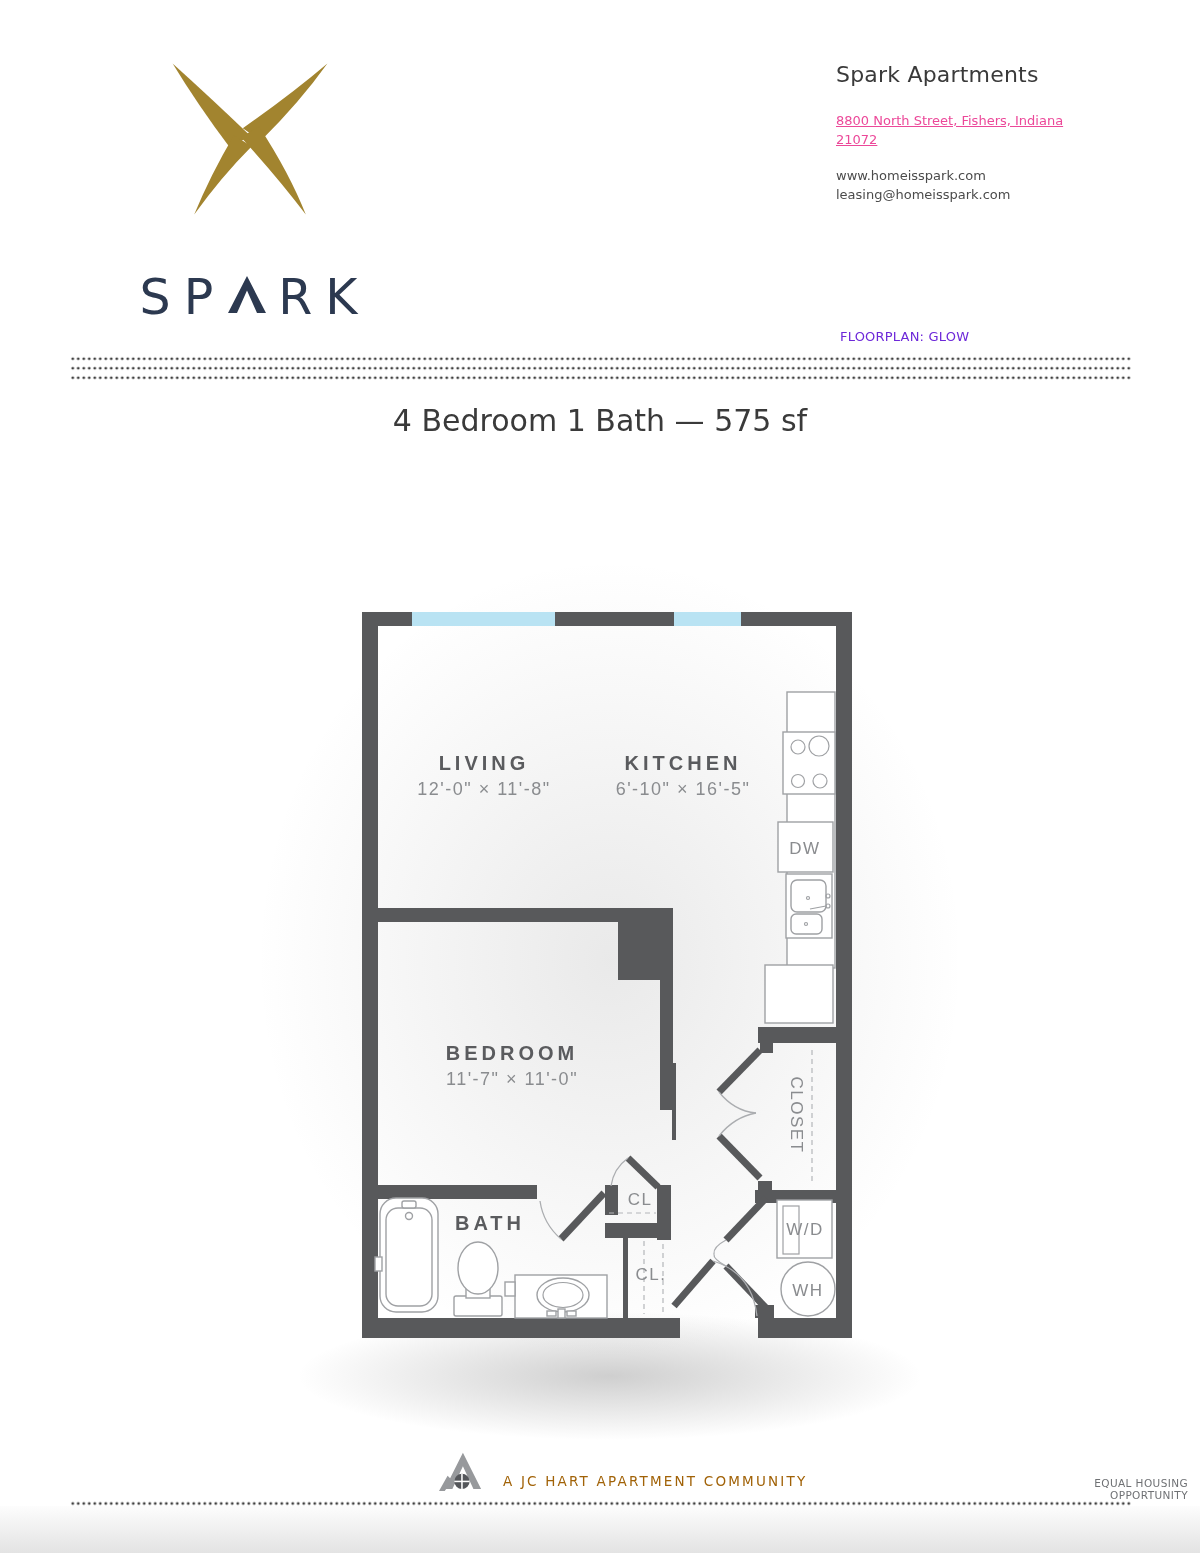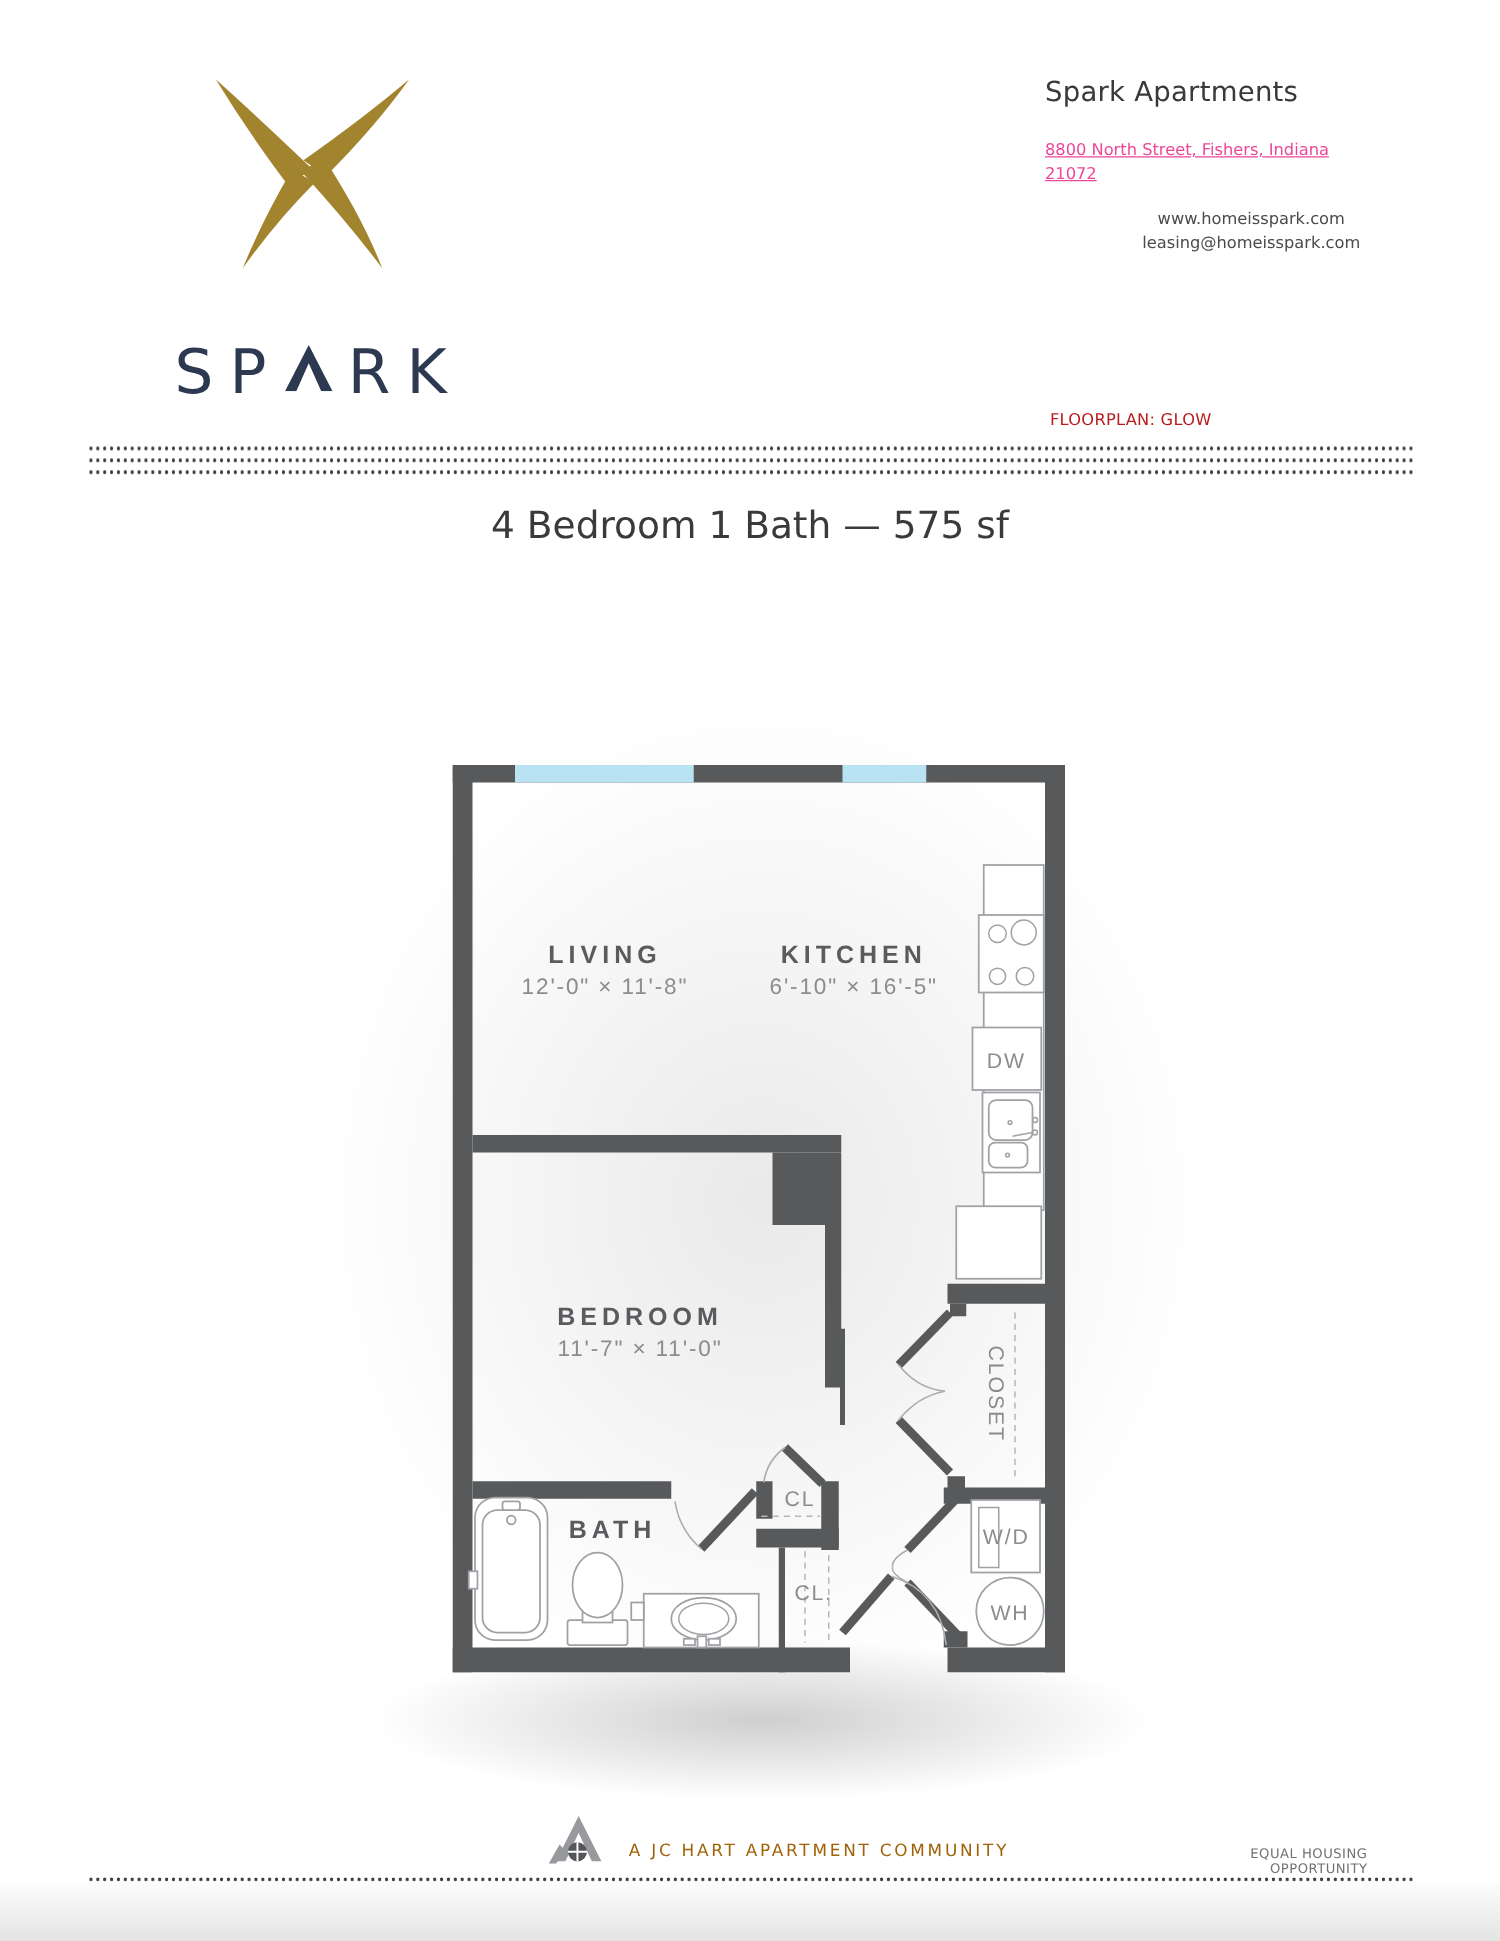--- a/index.html
+++ b/index.html
@@ -14,22 +14,22 @@
   #wordmark{
     left:118px;top:224px;width:274px;display:flex;justify-content:center;align-items:flex-end;
     font-size:49px;font-weight:400;letter-spacing:13px;color:#2c3950;line-height:1;margin-top:48px;
   }
   #wordmark .caret{margin:0 10px 1px 0;}
 
   
   #header-block{left:836px;top:62px;width:330px;}
   #property-name{font-size:22px;font-weight:400;color:#3a3a3a;margin:0 0 24px 0;letter-spacing:0.2px;}
   .addr{font-size:13px;line-height:19px;color:#ec4899;text-decoration:underline;}
-  #contact-block{margin-top:17px;font-size:13px;line-height:19px;color:#4b4b4b;text-align:center;}
-  #floorplan-label{left:840px;top:329px;font-size:13px;color:#b91c1c;letter-spacing:0.2px;}
+  #contact-block{margin-top:17px;font-size:13px;line-height:19px;color:#4b4b4b;}
+  #floorplan-label{left:840px;top:329px;font-size:13px;color:#6d28d9;letter-spacing:0.2px;}
 
   
   .dots{
     background-image:radial-gradient(circle,#3e3e3e 1.3px,transparent 1.55px);
     background-size:5.5px 9.5px;background-position:0 2px;
   }
   #top-dots{left:70px;top:352px;width:1062px;height:28px;}
   #bottom-dots{left:70px;top:1496px;width:1062px;height:10px;}
 
   
@@ -51,21 +51,21 @@
   .wall{fill:#58595b;}
   .fixture{stroke:#9fa1a4;stroke-width:1.4;fill:#ffffff;}
   .fixline{stroke:#9fa1a4;stroke-width:1.2;fill:none;}
   .leaf{stroke:#58595b;stroke-width:7;}
   .arc{stroke:#abadb0;stroke-width:1.3;fill:none;}
   .dash{stroke:#b4b6b9;stroke-width:1.2;stroke-dasharray:5 4;fill:none;}
 
   
   #footer-icon{left:436px;top:1447px;}
   #community-text{left:503px;top:1473px;font-size:13.5px;letter-spacing:2.2px;color:#a16207;}
-  #eho-text{left:942px;top:1477px;width:152px;text-align:right;font-size:10.5px;letter-spacing:0.4px;color:#6f7174;}
+  #eho-text{left:1036px;top:1477px;width:152px;text-align:right;font-size:10.5px;letter-spacing:0.4px;color:#6f7174;}
 </style>
 </head>
 <body>
 
 <div class="abs" id="halo"></div>
 <div class="abs" id="floor-shadow"></div>
 <div class="abs" id="bottom-wash"></div>
 
 <div class="abs" id="logo-icon">
   <svg width="194" height="162" viewBox="0 0 200 180">

